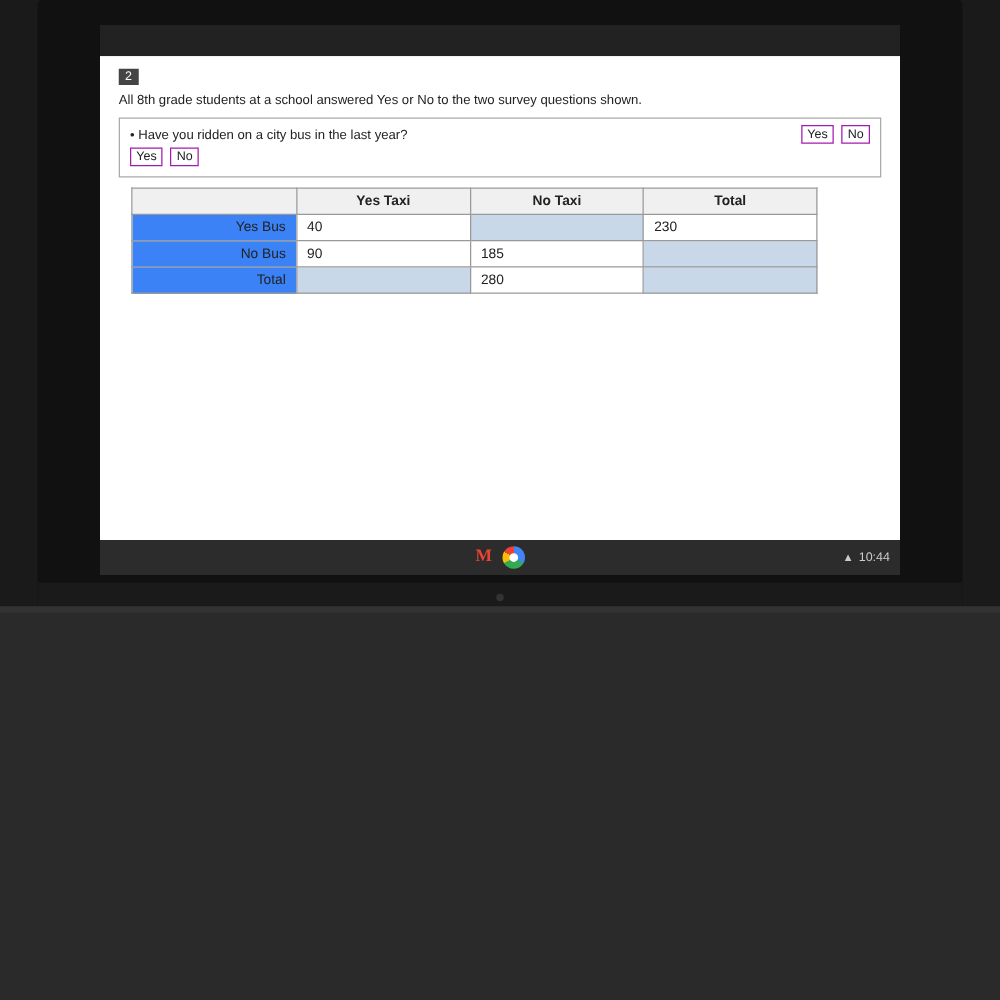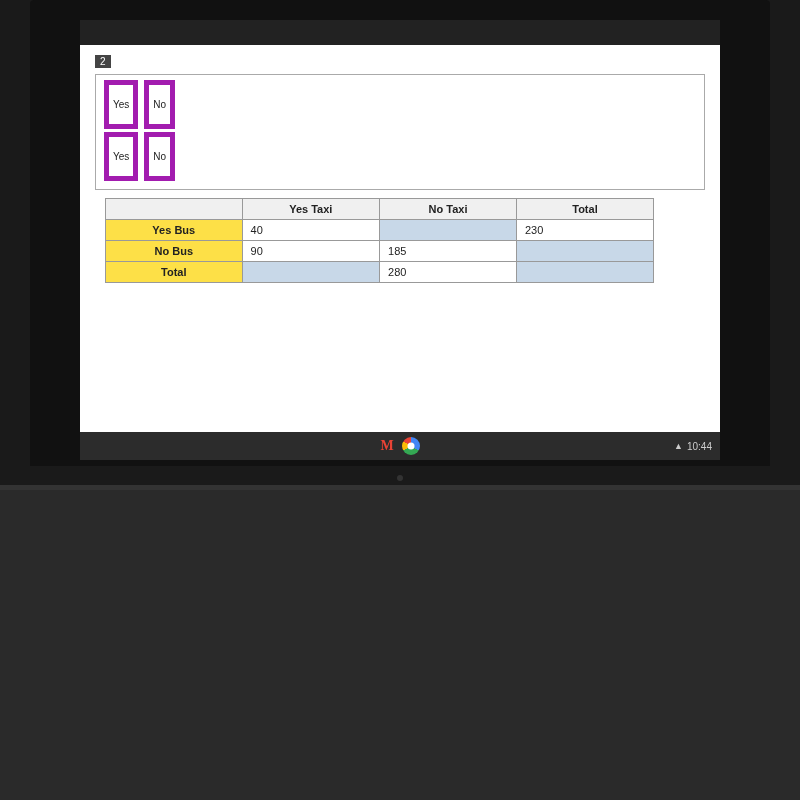--- a/index.html
+++ b/index.html
@@ -132,22 +132,22 @@
       align-items: center;
       margin-bottom: 3px;
       gap: 6px;
     }
 
     .survey-row-label {
       flex: 1;
     }
 
     .yes-no-box {
-      border: 5px solid #a21caf;
-      padding: 14px 4px;
+      border: 1px solid #a21caf;
+      padding: 1px 4px;
       font-size: 10px;
     }
 
     .instruction-text {
       font-size: 10px;
       margin-bottom: 10px;
       color: #222;
       line-height: 1.4;
     }
 
@@ -167,23 +167,23 @@
       border: 1px solid #999;
       padding: 4px 8px;
     }
 
     .freq-table th {
       background: #f0f0f0;
       font-weight: bold;
     }
 
     .freq-table td.row-label {
-      text-align: center;
-      font-weight: bold;
-      background: #fde047;
+      text-align: right;
+      font-weight: normal;
+      background: #3b82f6;
     }
 
     .freq-table td.input-cell {
       background: #c8d8e8;
       min-width: 60px;
     }
 
     .freq-table td.given-value {
       background: #fff;
     }
@@ -237,24 +237,26 @@
     <div class="screen">
 
       <div class="screen-top-bar"></div>
 
       <div class="content-area">
 
         
         <div class="question-number">2</div>
 
         
+        <div class="intro-text">All 8th grade students at a school answered Yes or No to the two survey questions shown.</div>
 
         
         <div class="survey-questions">
           <div class="survey-row">
+            <span class="survey-row-label">• Have you ridden on a city bus in the last year?</span>
             <span class="yes-no-box">Yes</span>
             <span class="yes-no-box">No</span>
           </div>
           <div class="survey-row">
             <span class="yes-no-box">Yes</span>
             <span class="yes-no-box">No</span>
           </div>
         </div>
 
         

